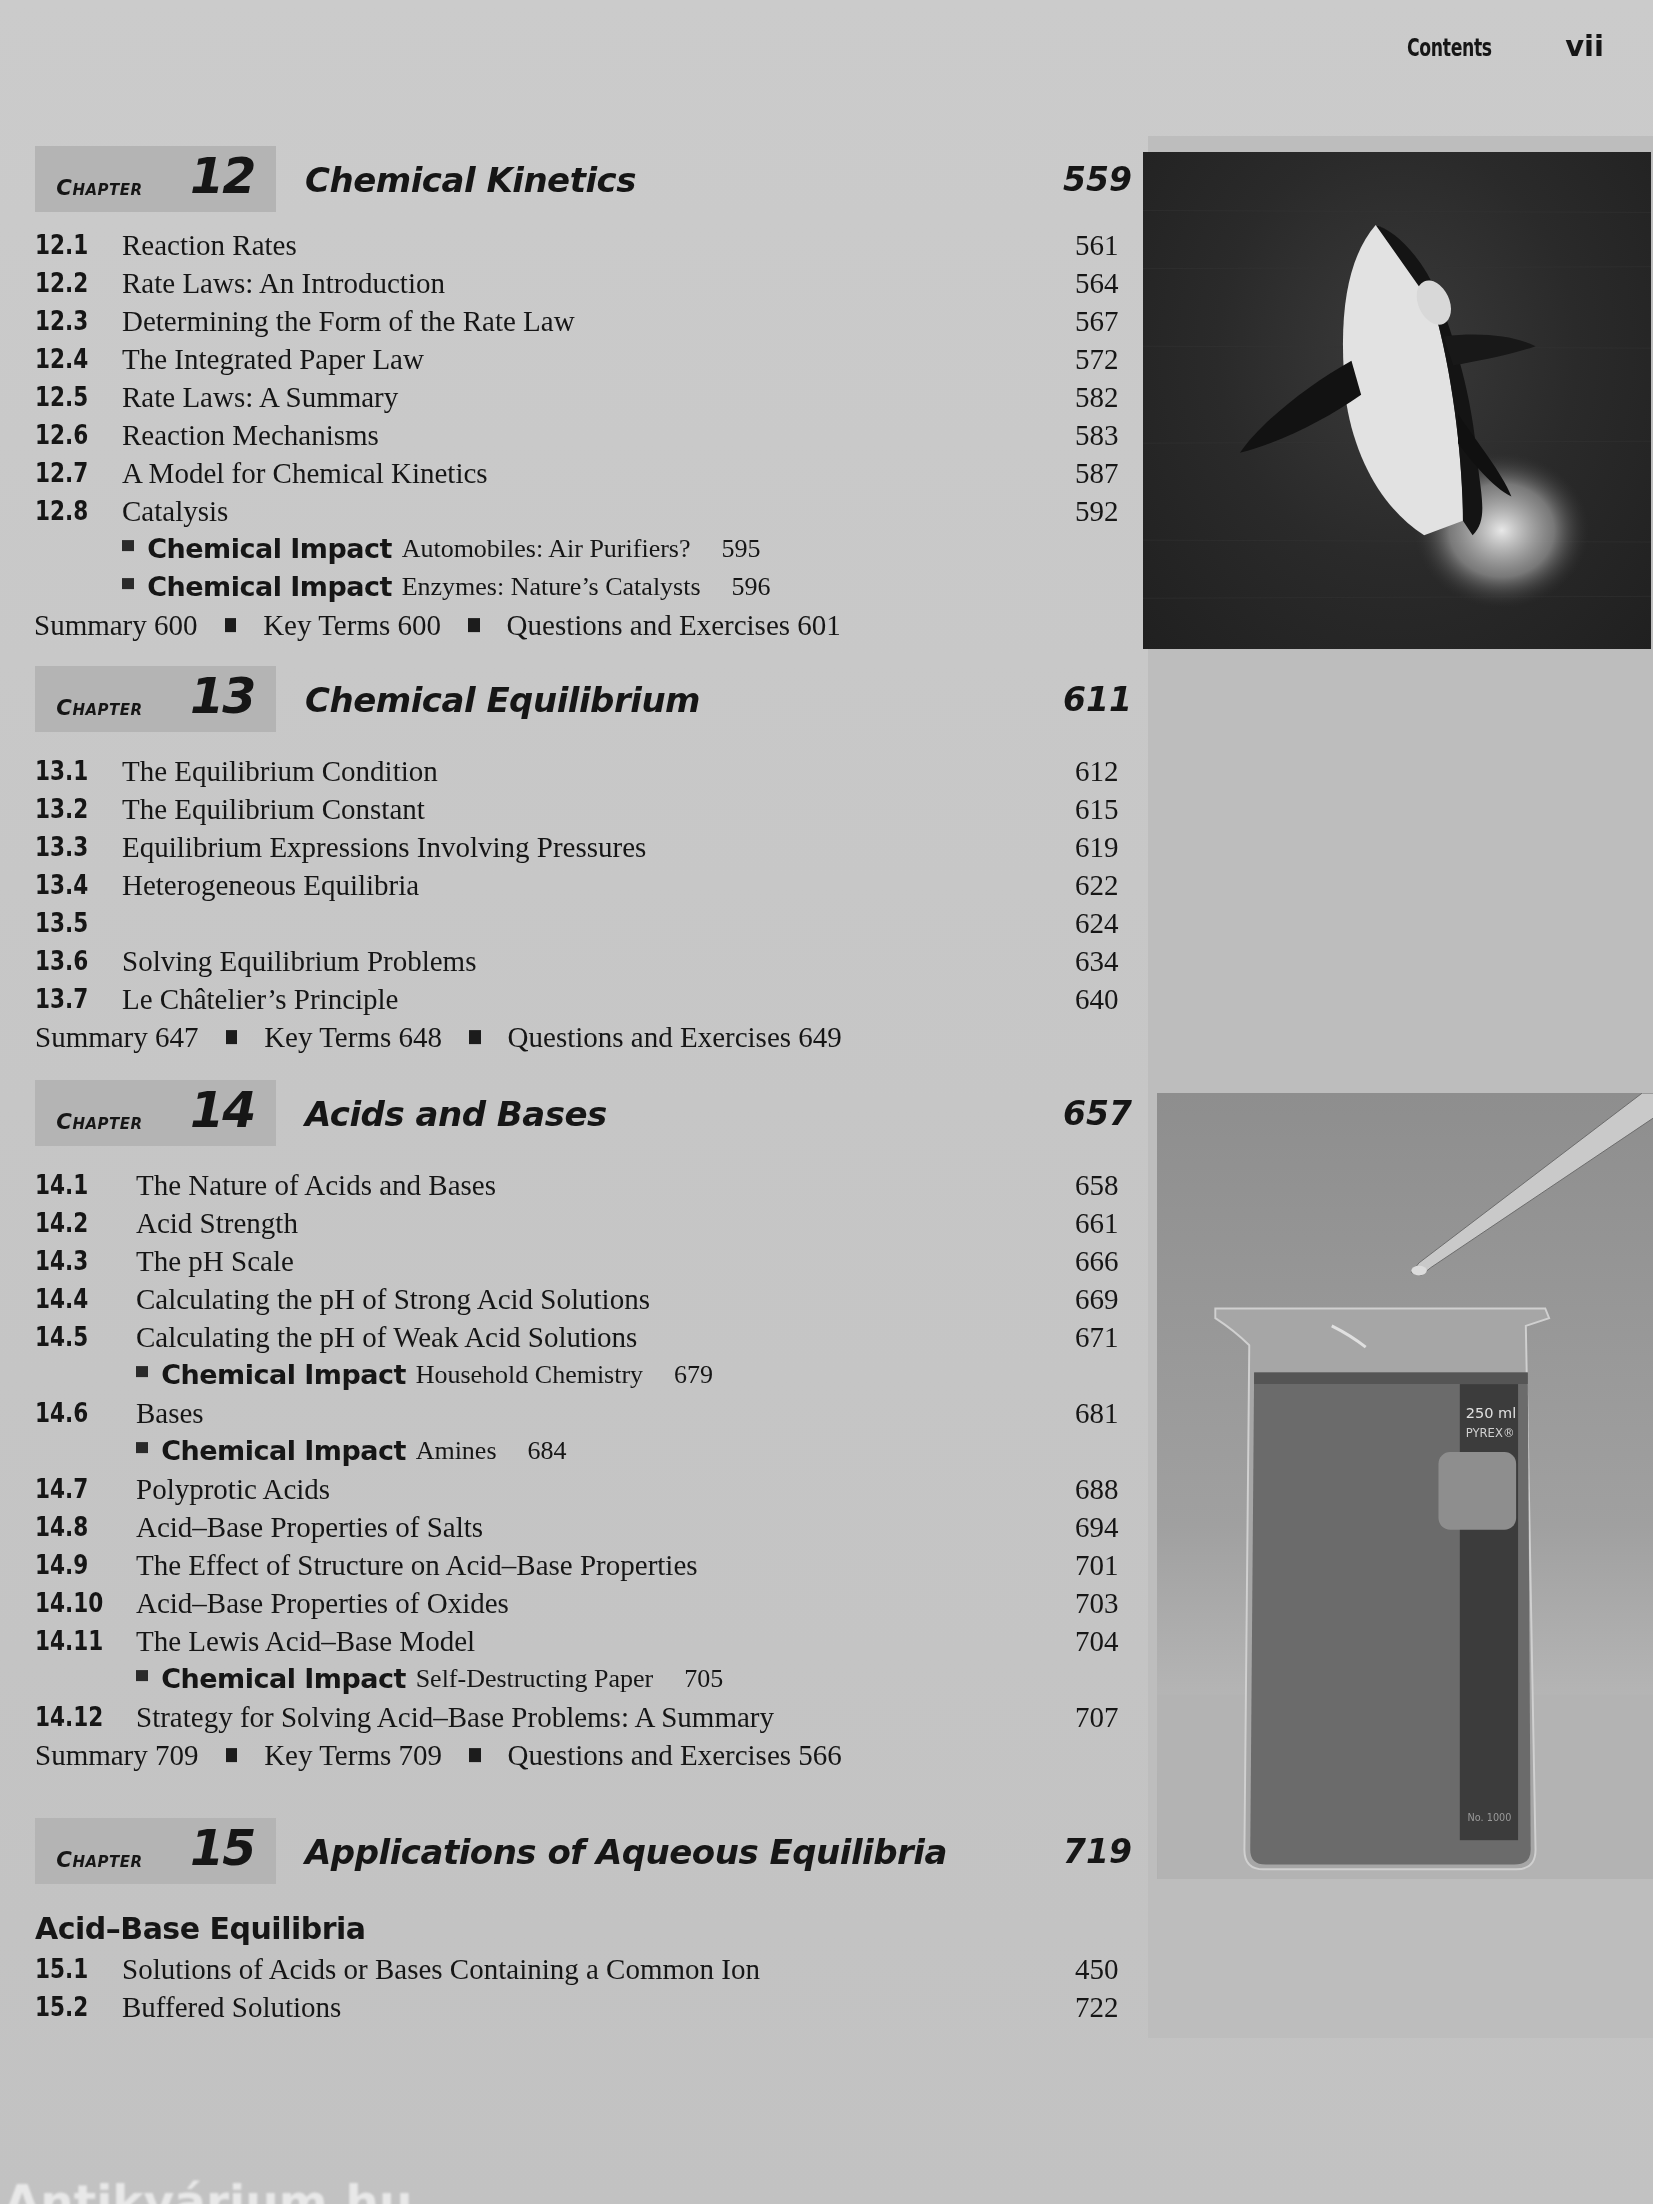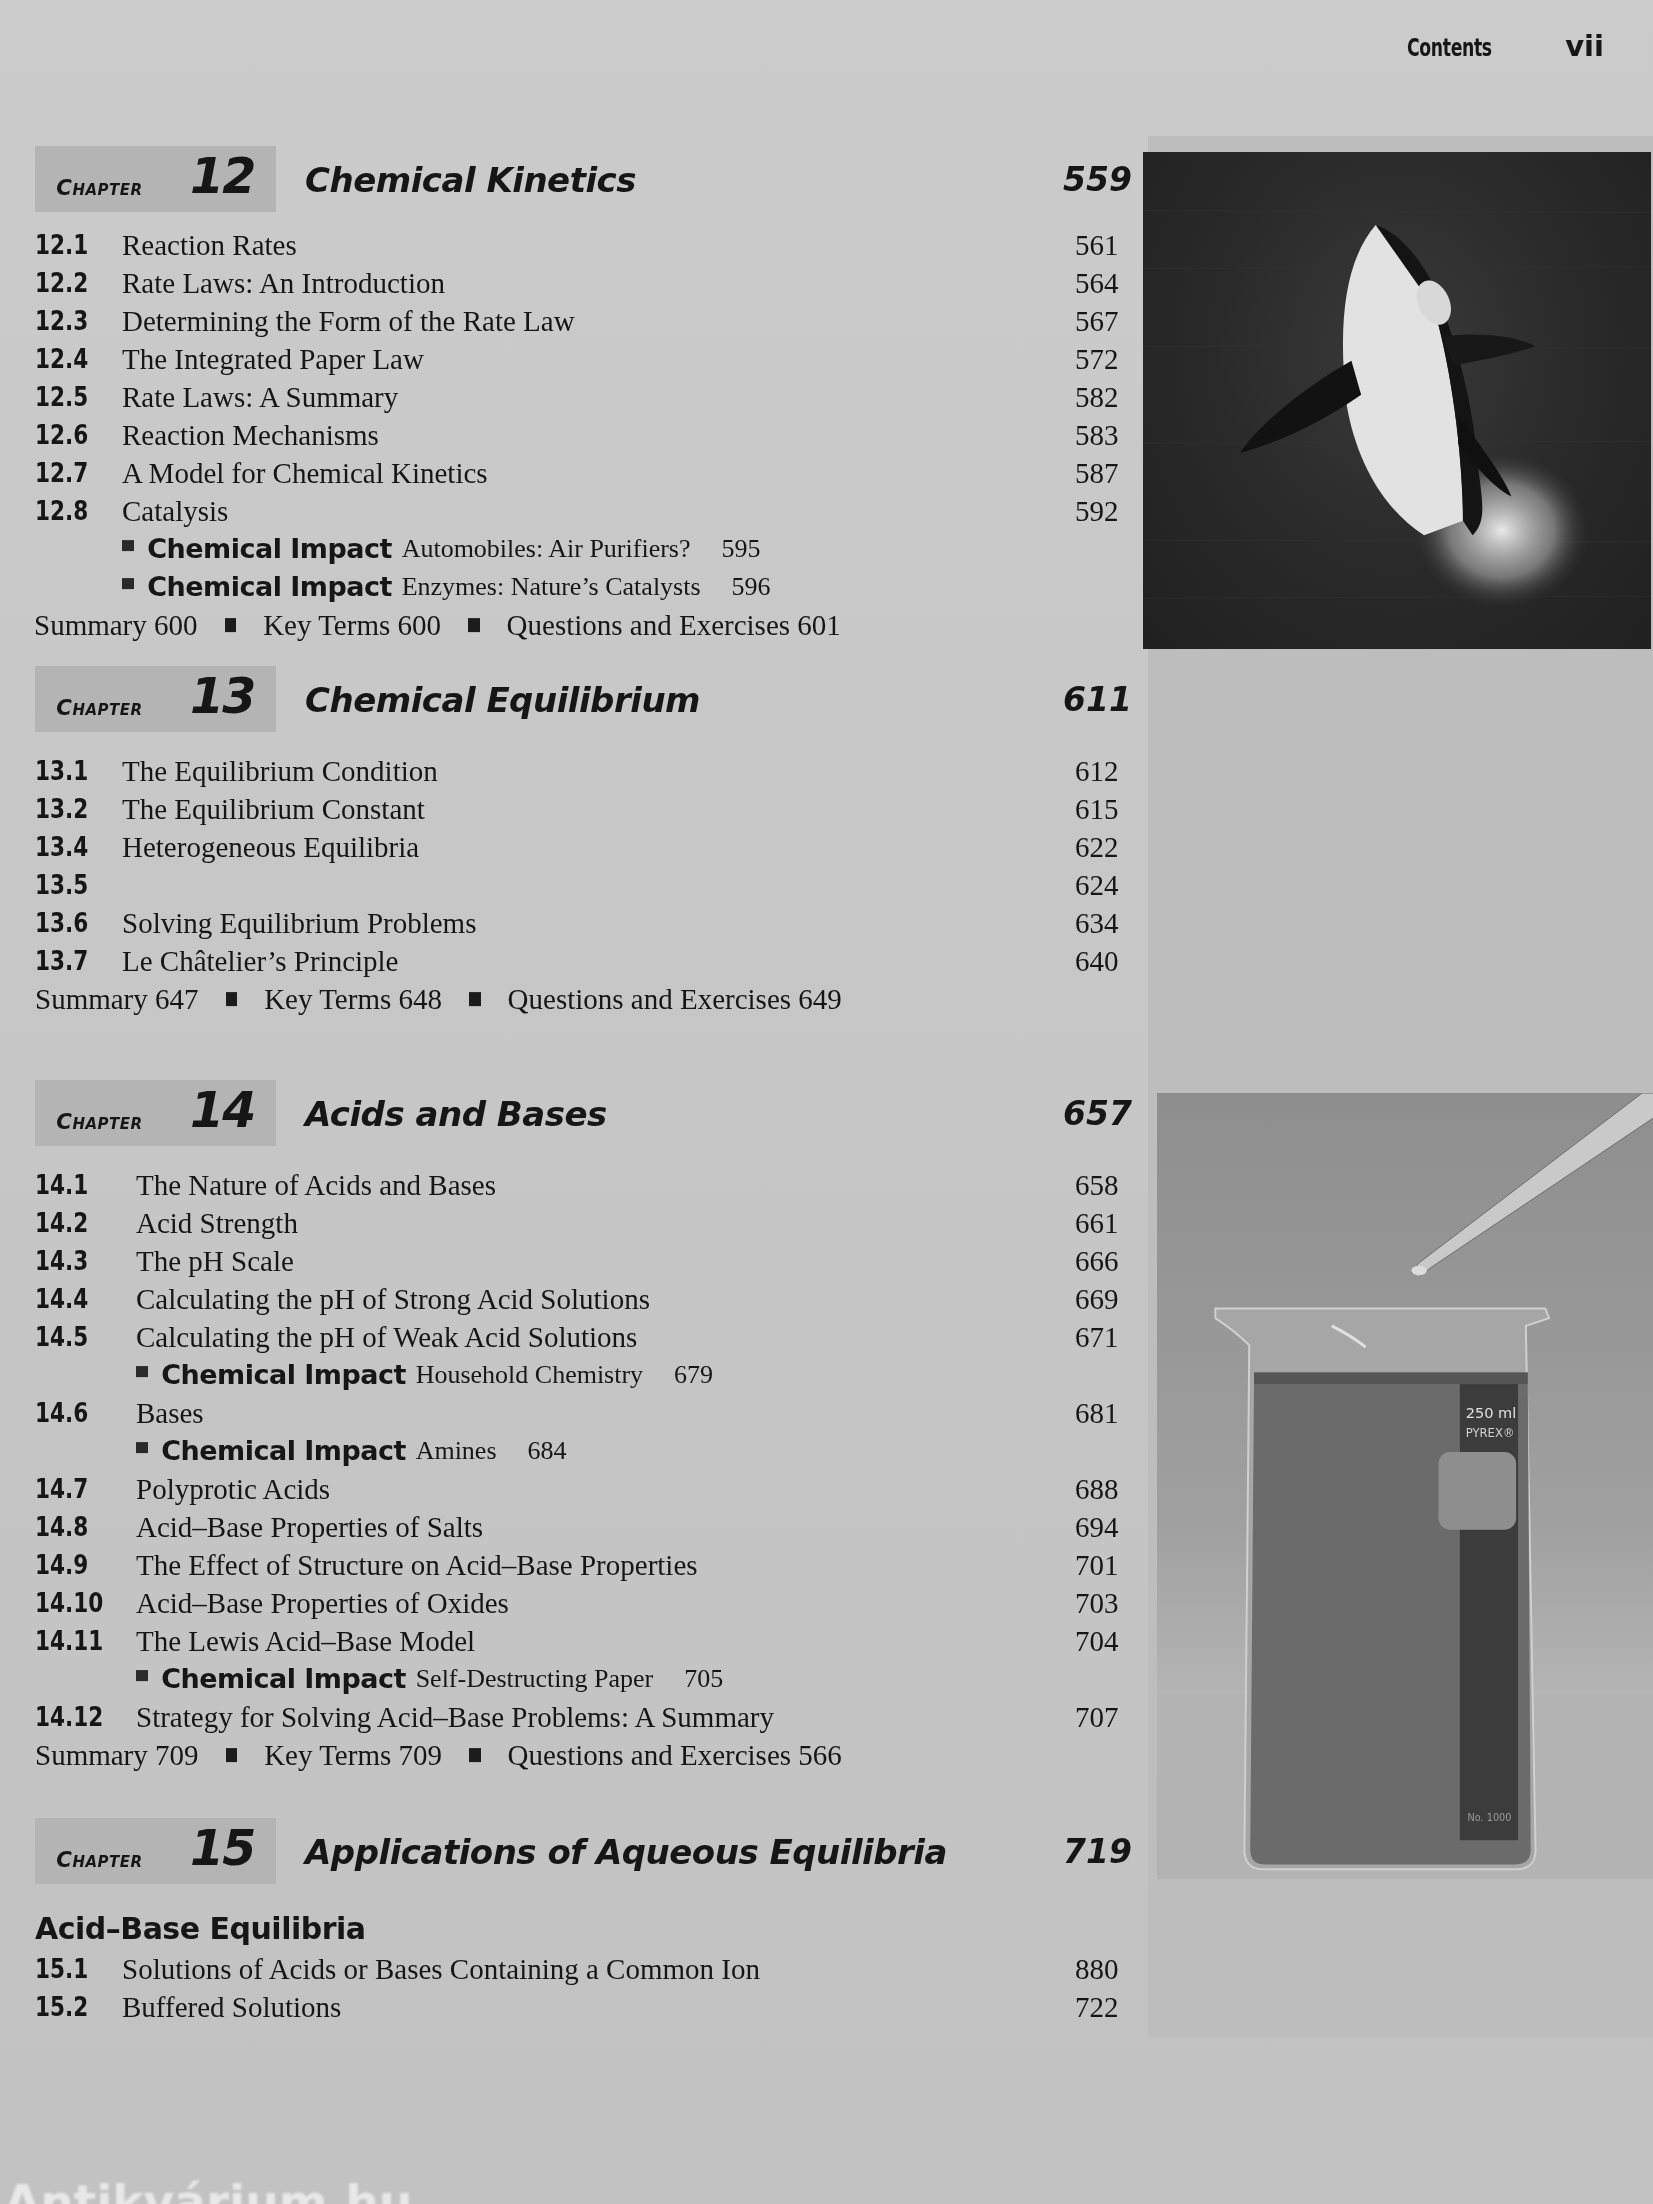--- a/index.html
+++ b/index.html
@@ -192,20 +192,25 @@
         <span class="num">13.1</span>
         <span class="title">The Equilibrium Condition</span>
         <span class="pg">612</span>
       </div>
     <div class="row">
         <span class="num">13.2</span>
         <span class="title">The Equilibrium Constant</span>
         <span class="pg">615</span>
       </div>
     <div class="row">
+        <span class="num">13.3</span>
+        <span class="title">Equilibrium Expressions Involving Pressures</span>
+        <span class="pg">619</span>
+      </div>
+    <div class="row">
         <span class="num">13.4</span>
         <span class="title">Heterogeneous Equilibria</span>
         <span class="pg">622</span>
       </div>
     <div class="row">
         <span class="num">13.5</span>
         <span class="pg">624</span>
       </div>
     <div class="row">
         <span class="num">13.6</span>
@@ -334,21 +339,21 @@
       <span class="ch-label">Chapter</span>
       <span class="ch-num">15</span>
       <span class="ch-title">Applications of Aqueous Equilibria</span>
       <span class="ch-page">719</span>
     </div>
     <div style="height:21.3px"></div>
     <div class="subsection-head">Acid–Base Equilibria</div>
     <div class="row">
         <span class="num">15.1</span>
         <span class="title">Solutions of Acids or Bases Containing a Common Ion</span>
-        <span class="pg">880</span>
+        <span class="pg">450</span>
       </div>
     <div class="row">
         <span class="num">15.2</span>
         <span class="title">Buffered Solutions</span>
         <span class="pg">722</span>
       </div>
   </section>
 </div>
 
 <div class="photo orca">

